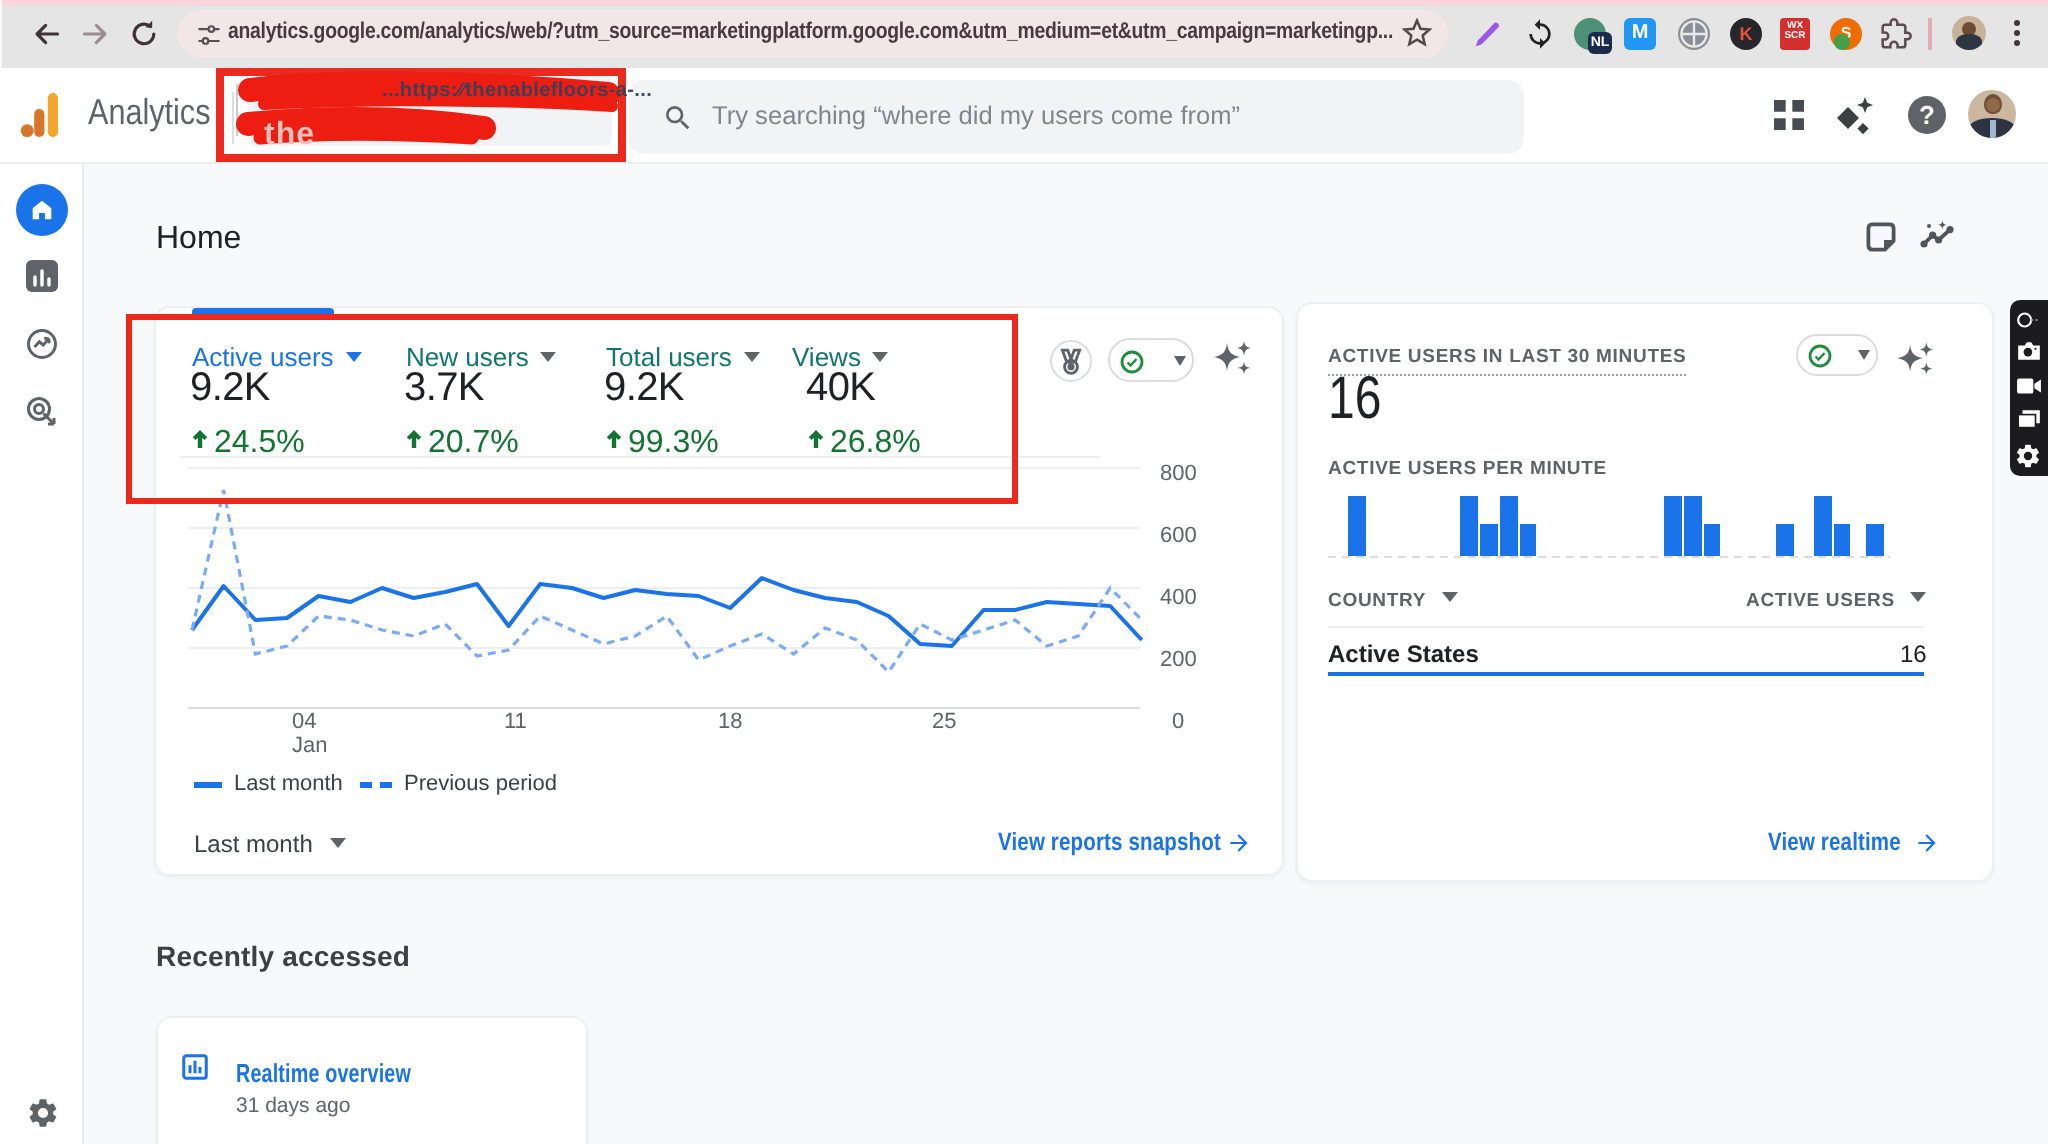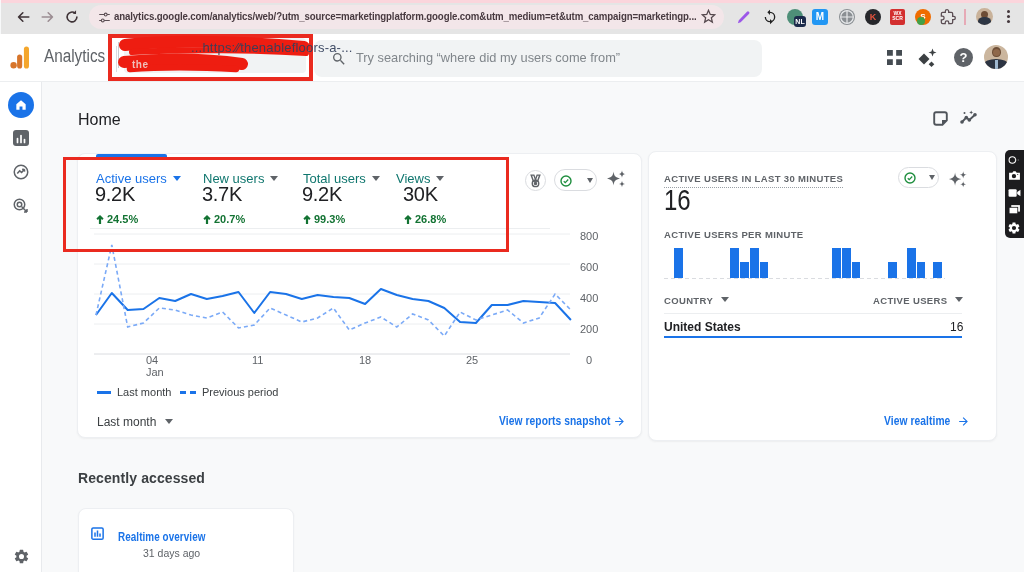--- a/index.html
+++ b/index.html
@@ -27,21 +27,21 @@
 
   
   #home-title { left:78px; top:111px; font-size:16px; color:#202124; }
   .card { position:absolute; background:#fff; border:1px solid #edeff2; border-radius:8px; box-shadow:0 1px 2px rgba(60,64,67,.06); }
   #card1 { left:77px; top:153px; width:565px; height:285px; }
   #card2 { left:648px; top:151px; width:349px; height:290px; }
   #tabind { left:96px; top:153.5px; width:71px; height:3px; background:#1a73e8; border-radius:2px 2px 0 0; }
 
   .mname { font-size:13px; color:#0f766e; white-space:nowrap; }
   .mval  { font-size:20px; color:#202124; letter-spacing:-0.3px; }
-  .mdelta{ font-size:11px; font-weight:bold; color:#137333; white-space:nowrap; }
+  .mdelta{ font-size:16px; font-weight:normal; color:#137333; white-space:nowrap; }
   .blue { color:#1a73e8; }
   .caret { display:inline-block; width:0; height:0; border-left:4px solid transparent; border-right:4px solid transparent; border-top:5px solid #5f6368; vertical-align:2px; margin-left:6px; }
   .caret.b { border-top-color:#1a73e8; }
 
   #recent-title { left:78px; top:470px; font-size:14px; font-weight:bold; color:#3c4043; letter-spacing:0.1px; }
   #card3 { left:78px; top:508px; width:216px; height:80px; }
 
   
   .redbox { position:absolute; border:3px solid #ea2a1f; }
   #redbox1 { left:108px; top:34px; width:205px; height:47px; border-width:4px; }
@@ -180,21 +180,21 @@
 <div id="card1" class="card"></div>
 <div id="tabind" class="abs"></div>
 
 <span class="abs mname blue" style="left:96px;top:171px;">Active users<span class="caret b"></span></span>
 <span class="abs mname" style="left:203px;top:171px;">New users<span class="caret"></span></span>
 <span class="abs mname" style="left:303px;top:171px;">Total users<span class="caret"></span></span>
 <span class="abs mname" style="left:396px;top:171px;">Views<span class="caret"></span></span>
 <span class="abs mval" style="left:95px;top:183px;">9.2K</span>
 <span class="abs mval" style="left:202px;top:183px;">3.7K</span>
 <span class="abs mval" style="left:302px;top:183px;">9.2K</span>
-<span class="abs mval" style="left:403px;top:183px;">30K</span>
+<span class="abs mval" style="left:403px;top:183px;">40K</span>
 <svg class="abs" style="left:96px;top:215px;" width="8" height="9" viewBox="0 0 8 9">
     <path d="M4 0 L7.6 3.6 L6.2 5 L5.1 3.9 V9 H2.9 V3.9 L1.8 5 L0.4 3.6 Z" fill="#137333"></path>
   </svg>
 <span class="abs mdelta" style="left:107px;top:213px;">24.5%</span>
 <svg class="abs" style="left:203px;top:215px;" width="8" height="9" viewBox="0 0 8 9">
     <path d="M4 0 L7.6 3.6 L6.2 5 L5.1 3.9 V9 H2.9 V3.9 L1.8 5 L0.4 3.6 Z" fill="#137333"></path>
   </svg>
 <span class="abs mdelta" style="left:214px;top:213px;">20.7%</span>
 <svg class="abs" style="left:303px;top:215px;" width="8" height="9" viewBox="0 0 8 9">
     <path d="M4 0 L7.6 3.6 L6.2 5 L5.1 3.9 V9 H2.9 V3.9 L1.8 5 L0.4 3.6 Z" fill="#137333"></path>
@@ -295,51 +295,51 @@
     <rect x="188" y="16" width="8" height="16"></rect>
     <rect x="224" y="16" width="9" height="16"></rect>
     <rect x="243" y="2" width="9" height="30"></rect>
     <rect x="253" y="16" width="8" height="16"></rect>
     <rect x="269" y="16" width="9" height="16"></rect>
   </g>
 </svg>
 <span class="abs upper k" style="left:664px;top:295px;font-weight:bold;font-size:9.5px;letter-spacing:0.35px;">Country<span class="caret" style="margin-left:8px;"></span></span>
 <span class="abs upper k" style="left:873px;top:295px;font-weight:bold;font-size:9.5px;letter-spacing:0.35px;">Active users<span class="caret" style="margin-left:8px;"></span></span>
 <div class="abs" style="left:664px;top:313px;width:298px;height:1px;background:#eceef0;"></div>
-<span class="abs" style="left:664px;top:320px;font-size:12px;font-weight:bold;color:#202124;">United States</span>
+<span class="abs" style="left:664px;top:320px;font-size:12px;font-weight:bold;color:#202124;">Active States</span>
 <span class="abs" style="left:950px;top:320px;font-size:12px;color:#202124;">16</span>
 <div class="abs" style="left:664px;top:336px;width:298px;height:2px;background:#1a73e8;"></div>
 <span class="abs" style="left:884px;top:414px;font-size:12.5px;font-weight:bold;color:#1a73e8;letter-spacing:0.1px;transform:scaleX(0.82);transform-origin:0 0;display:inline-block;">View realtime</span>
 <svg class="abs" style="left:957px;top:415px;" width="13" height="13" viewBox="0 0 24 24">
     <path d="M12 4l-1.41 1.41L16.17 11H4v2h12.17l-5.58 5.59L12 20l8-8z" fill="#1a73e8"></path>
   </svg>
 
 <span id="recent-title" class="abs">Recently accessed</span>
 <div id="card3" class="card"></div>
 <svg class="abs" style="left:90px;top:526px;" width="15" height="15" viewBox="0 0 24 24">
     <path d="M5 3 H19 A2 2 0 0 1 21 5 V19 A2 2 0 0 1 19 21 H5 A2 2 0 0 1 3 19 V5 A2 2 0 0 1 5 3 Z" fill="none" stroke="#1a73e8" stroke-width="2.4"></path>
     <path d="M8 10.5 V17 M12 7 V17 M16 12 V17" stroke="#1a73e8" stroke-width="2.4"></path>
   </svg>
 <span class="abs" style="left:118px;top:529px;font-size:13px;font-weight:bold;color:#1a73e8;letter-spacing:0.1px;transform:scaleX(0.76);transform-origin:0 0;display:inline-block;">Realtime overview</span>
-<span class="abs" style="left:118px;top:547px;font-size:10.5px;color:#5f6368;margin-left:25px;">31 days ago</span>
+<span class="abs" style="left:118px;top:547px;font-size:10.5px;color:#5f6368;">31 days ago</span>
 
 <div class="abs" style="left:124px;top:38px;width:182px;height:35px;background:#f1f3f4;border-radius:4px;"></div>
 <div class="abs" style="left:118px;top:42px;width:1px;height:26px;background:#c8cdd2;"></div>
 <div id="redbox1" class="redbox"></div>
 <div id="redbox2" class="redbox"></div>
 <svg class="abs" style="left:108px;top:34px;" width="208" height="47" viewBox="0 0 208 47">
   <g fill="none" stroke="#ee1d11" stroke-linecap="round">
   <path d="M17 11 C 60 6, 130 7, 196 13" stroke-width="12"></path>
   <path d="M24 18 C 80 15, 150 16, 198 19" stroke-width="6"></path>
   <path d="M16 28 C 60 24, 100 25, 134 30" stroke-width="12"></path>
   <path d="M22 35 C 60 32, 95 33, 128 35" stroke-width="6.5"></path>
   </g>
 </svg>
-<span class="abs" style="left:191px;top:40px;font-size:13px;color:#33405c;font-weight:normal;letter-spacing:0.2px;opacity:0.92;">...https:∕∕thenablefloors-a-...</span>
-<span class="abs" style="left:132px;top:59px;font-size:10px;color:#efc0ba;font-weight:bold;letter-spacing:0.5px;">the</span>
+<span class="abs" style="left:191px;top:40px;font-size:10px;color:#33405c;font-weight:bold;letter-spacing:0.2px;opacity:0.92;">...https:∕∕thenablefloors-a-...</span>
+<span class="abs" style="left:132px;top:59px;font-size:16px;color:#efc0ba;font-weight:bold;letter-spacing:0.5px;">the</span>
 
 <div id="capbar" class="abs"></div>
 <svg class="abs" style="left:1008px;top:155px;" width="13" height="10" viewBox="0 0 24 18">
     <circle cx="8" cy="9" r="6" fill="none" stroke="#fff" stroke-width="2"></circle>
     <path d="M14 9h8" stroke="#888" stroke-width="2" stroke-dasharray="2 2"></path>
   </svg>
 <svg class="abs" style="left:1008px;top:170px;" width="13" height="11" viewBox="0 0 24 20">
     <path d="M2 5 h6 l2-3 h4 l2 3 h6 v13 H2z" fill="#fff"></path>
     <circle cx="11" cy="11" r="4" fill="#1c1c1e"></circle>
     <circle cx="18" cy="8" r="1" fill="#1c1c1e"></circle>

